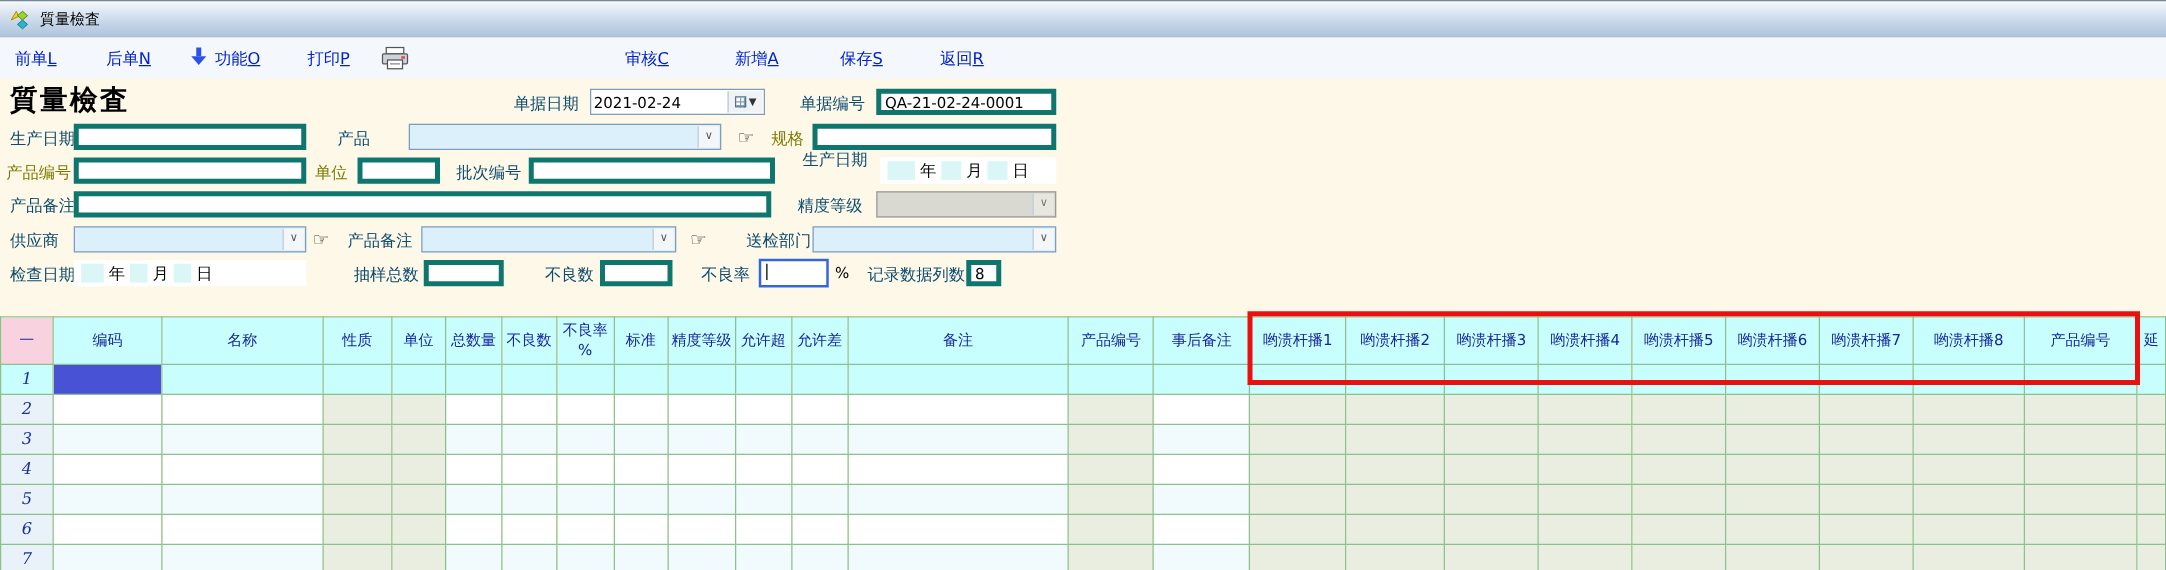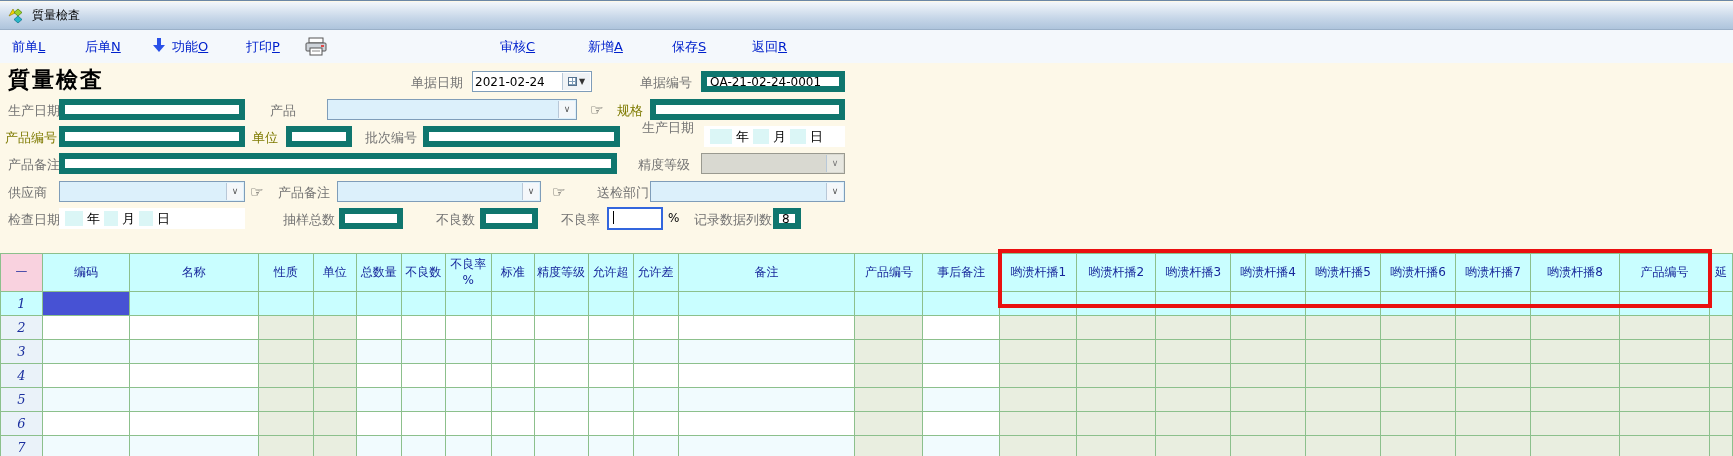--- a/index.html
+++ b/index.html
@@ -14,29 +14,29 @@
   .titlebar-text { font-size:12px; color:#000; margin-left:6px; }
 
   
   .toolbar { position:absolute; left:0; top:29px; width:1733px; height:33px; background:#f4f8fc; }
   .tbtn { position:absolute; top:8px; font-size:13px; color:#0021cc; cursor:pointer; white-space:nowrap; }
   .tbtn u { text-decoration:underline; }
   .ticon { position:absolute; top:7px; }
 
   
   .form { position:absolute; left:0; top:62px; width:1733px; height:190px; background:#fdf8e8; }
-  .flabel { position:absolute; font-size:13px; color:#737373; white-space:nowrap; }
+  .flabel { position:absolute; font-size:13px; color:#0c4a6e; white-space:nowrap; }
   .flabel.olive { color:#7e7a00; }
   .ftitle { position:absolute; left:8px; top:2px; font-family:"DejaVu Serif", serif; font-weight:bold; font-size:22px; color:#000; letter-spacing:2px; }
-  .tbox { position:absolute; height:21px; border:6px solid #0f766e; background:#fff; font-size:12px; padding:2px 3px; font-family:"DejaVu Sans", sans-serif; }
+  .tbox { position:absolute; height:21px; border:4px solid #0f766e; background:#fff; font-size:12px; padding:2px 3px; font-family:"DejaVu Sans", sans-serif; }
   .combo { position:absolute; height:21px; border:1px solid #7f9db9; background:#dcf0fb; }
   .combo .arrow { position:absolute; right:1px; top:1px; bottom:1px; width:17px; background:#f4f7fa; border-left:1px solid #b8c8d8; color:#555; font-size:9px; text-align:center; line-height:17px; }
   .combo.disabled { background:#d9d9d1; border-color:#9a9a90; }
   .combo.disabled .arrow { background:#e7e7e0; color:#777; }
-  .datebox { position:absolute; left:472px; top:8px; width:120px; height:21px; border:1px solid #7f9db9; background:#fff; }
+  .datebox { position:absolute; left:472px; top:8px; width:140px; height:21px; border:1px solid #7f9db9; background:#fff; }
   .datebox input { position:absolute; left:2px; top:1px; width:105px; height:17px; border:none; font-size:12px; background:#fff; font-family:"DejaVu Sans", sans-serif; }
   .calbtn { position:absolute; right:1px; top:1px; width:28px; height:17px; background:#f0f3f6; border-left:1px solid #b8c8d8; display:flex; align-items:center; justify-content:center; gap:2px; font-size:8px; color:#333; }
   .calgrid { width:9px; height:9px; background:
      linear-gradient(#7f9db9,#7f9db9) 0 3px/9px 1px no-repeat,
      linear-gradient(#7f9db9,#7f9db9) 0 6px/9px 1px no-repeat,
      linear-gradient(#7f9db9,#7f9db9) 3px 0/1px 9px no-repeat,
      linear-gradient(#7f9db9,#7f9db9) 6px 0/1px 9px no-repeat,
      #fff; border:1px solid #55708c; }
   .ymdbox { position:absolute; height:21px; background:#fff; display:flex; align-items:center; gap:4px; padding-left:6px; font-size:13px; }
   .ymdcell { width:22px; height:15px; background:#dbf6f6; }

